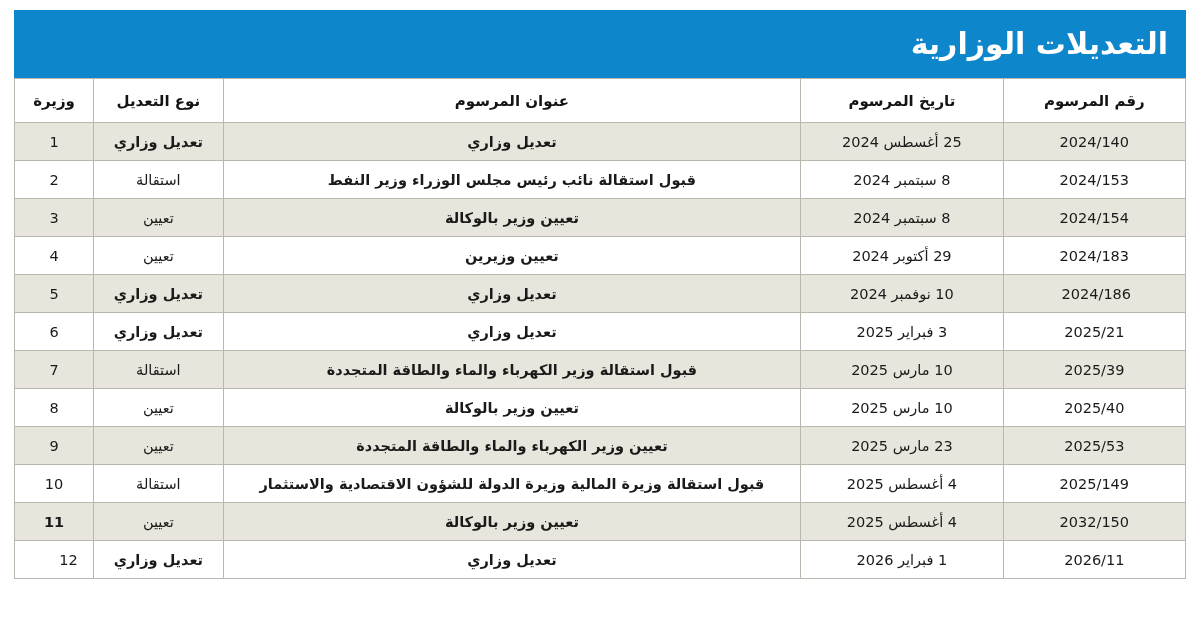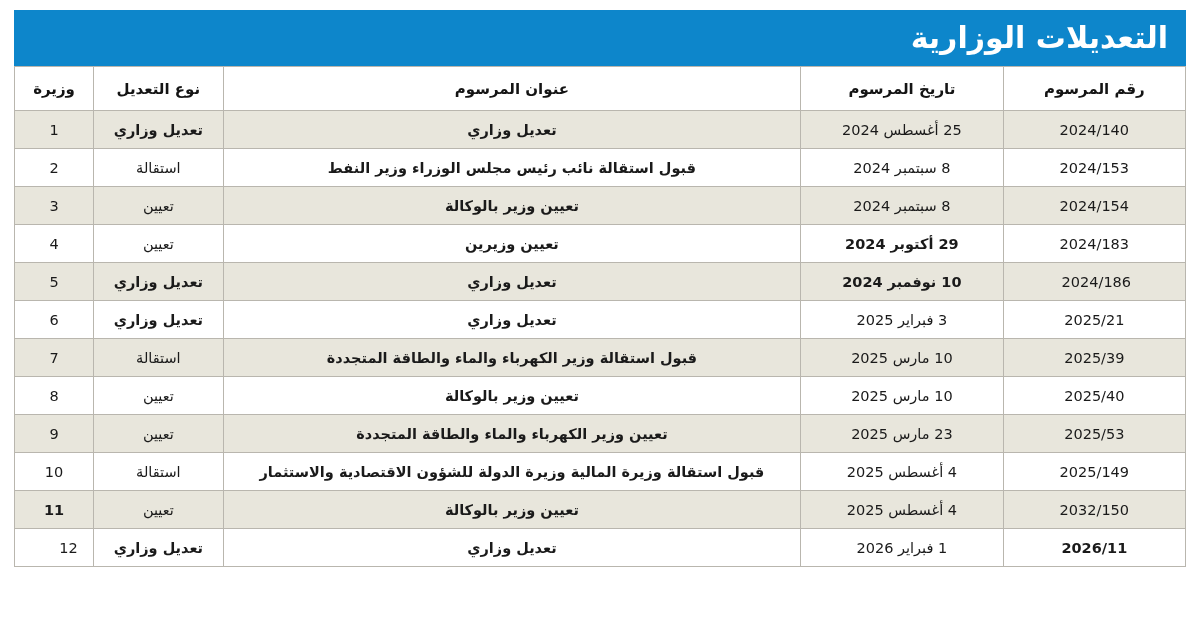--- a/index.html
+++ b/index.html
@@ -17,21 +17,21 @@
   .page {
     width: 1200px;
     height: 629px;
     box-sizing: border-box;
     padding: 10px 14px 12px 14px;
     display: flex;
     flex-direction: column;
   }
   .title-bar {
     background: #0d86cb;
-    height: 56px;
+    height: 68px;
     display: flex;
     align-items: center;
     justify-content: flex-start;
     padding: 0 18px;
     box-sizing: border-box;
   }
   .title-bar .title-text {
     color: #ffffff;
     font-size: 30px;
     font-weight: bold;
@@ -124,28 +124,28 @@
         </tr>
         <tr class="shaded">
           <td class="cell-number normal-weight" style="font-weight: normal;">2024/154</td>
           <td class="cell-date normal-weight" style="font-weight: normal;">8 سبتمبر 2024</td>
           <td class="cell-title" style="font-weight: bold;">تعيين وزير بالوكالة</td>
           <td class="cell-type normal-weight" style="font-weight: normal;">تعيين</td>
           <td class="cell-serial normal-weight" style="font-weight: normal;">3</td>
         </tr>
         <tr class="plain">
           <td class="cell-number normal-weight" style="font-weight: normal;">2024/183</td>
-          <td class="cell-date normal-weight" style="font-weight: bold;">29 أكتوبر 2024</td>
+          <td class="cell-date normal-weight" style="font-weight: normal;">29 أكتوبر 2024</td>
           <td class="cell-title" style="font-weight: bold;">تعيين وزيرين</td>
           <td class="cell-type normal-weight" style="font-weight: normal;">تعيين</td>
           <td class="cell-serial normal-weight" style="font-weight: normal;">4</td>
         </tr>
         <tr class="shaded">
           <td class="cell-number normal-weight" style="font-weight: normal; padding-left: 12px;">2024/186</td>
-          <td class="cell-date normal-weight" style="font-weight: bold; margin-top: 8px;">10 نوفمبر 2024</td>
+          <td class="cell-date normal-weight" style="font-weight: normal; margin-top: 8px;">10 نوفمبر 2024</td>
           <td class="cell-title" style="font-weight: bold;">تعديل وزاري</td>
           <td class="cell-type" style="font-weight: bold;">تعديل وزاري</td>
           <td class="cell-serial normal-weight" style="font-weight: normal;">5</td>
         </tr>
         <tr class="plain">
           <td class="cell-number normal-weight" style="font-weight: normal;">2025/21</td>
           <td class="cell-date normal-weight" style="font-weight: normal;">3 فبراير 2025</td>
           <td class="cell-title" style="font-weight: bold;">تعديل وزاري</td>
           <td class="cell-type" style="font-weight: bold;">تعديل وزاري</td>
           <td class="cell-serial normal-weight" style="font-weight: normal;">6</td>
@@ -179,21 +179,21 @@
           <td class="cell-serial normal-weight" style="font-weight: normal; text-align: center;">10</td>
         </tr>
         <tr class="shaded">
           <td class="cell-number normal-weight" style="font-weight: normal;">2032/150</td>
           <td class="cell-date normal-weight" style="font-weight: normal;">4 أغسطس 2025</td>
           <td class="cell-title" style="font-weight: bold;">تعيين وزير بالوكالة</td>
           <td class="cell-type normal-weight" style="font-weight: normal;">تعيين</td>
           <td class="cell-serial normal-weight" style="font-weight: bold;">11</td>
         </tr>
         <tr class="plain">
-          <td class="cell-number normal-weight" style="font-weight: bold; text-align: center;">2026/11</td>
+          <td class="cell-number normal-weight" style="font-weight: normal; text-align: center;">2026/11</td>
           <td class="cell-date normal-weight" style="font-weight: normal;">1 فبراير 2026</td>
           <td class="cell-title" style="font-weight: bold;">تعديل وزاري</td>
           <td class="cell-type" style="font-weight: bold;">تعديل وزاري</td>
           <td class="cell-serial normal-weight" style="font-weight: normal; padding-left: 37px;">12</td>
         </tr>
       </tbody>
   </table>
 
 </div>
 

